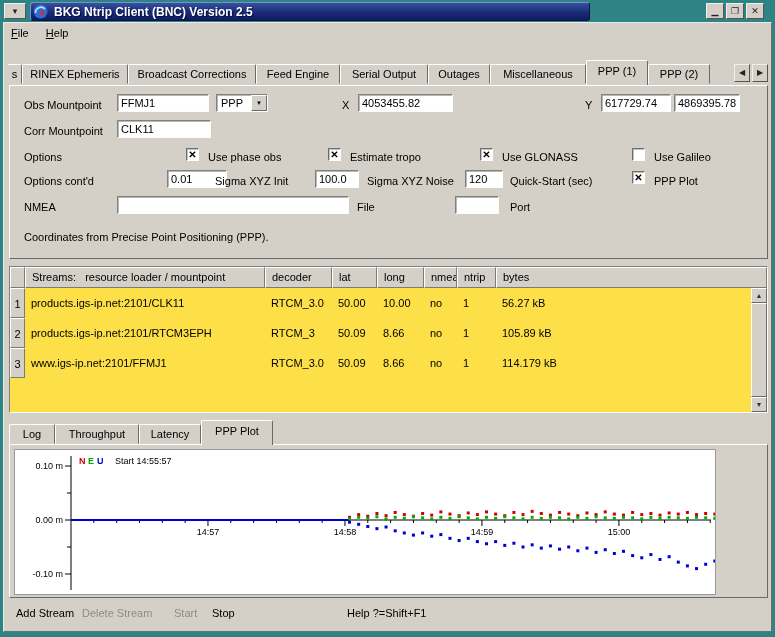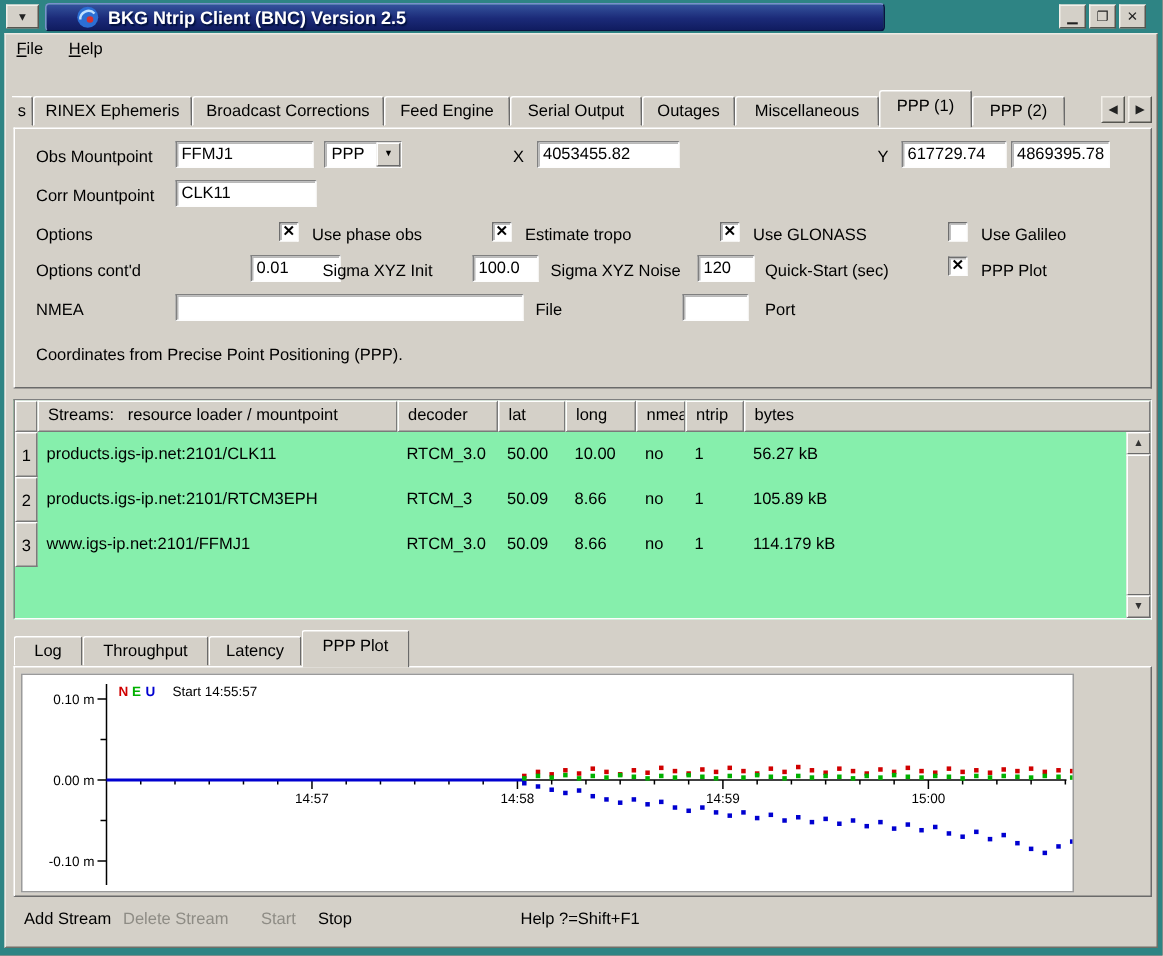--- a/index.html
+++ b/index.html
@@ -2,40 +2,40 @@
 <html><head>
 <meta charset="utf-8">
 <style>
   *{margin:0;padding:0;box-sizing:border-box;}
   body{font-family:"Liberation Sans",sans-serif;background:#555;}
   .screen{position:relative;width:775px;height:637px;background:#2e8484;overflow:hidden;font-size:11px;color:#000;}
   .abs{position:absolute;}
   .lbl{white-space:nowrap;line-height:14px;}
   
   .tb-btn{position:absolute;top:3px;width:18px;height:16px;background:#d4d0c8;border:1px solid;border-color:#f2efe9 #565650 #565650 #f2efe9;text-align:center;line-height:14px;font-size:9px;color:#222;cursor:default;}
-  .title-plaque{position:absolute;left:30px;top:2px;width:560px;height:19px;border-radius:3px;background:linear-gradient(180deg,#34539c 0%,#1b2a78 55%,#101c60 100%);border:1px solid;border-color:#7a90cc #0a1340 #0a1340 #7a90cc;display:flex;align-items:center;padding:0 20px;}
+  .title-plaque{position:absolute;left:30px;top:2px;width:560px;height:19px;border-radius:3px;background:linear-gradient(180deg,#34539c 0%,#1b2a78 55%,#101c60 100%);border:1px solid;border-color:#7a90cc #0a1340 #0a1340 #7a90cc;display:flex;align-items:center;padding:0 2px;}
   .title-text{color:#fff;font-weight:bold;font-size:12px;margin-left:6px;text-shadow:1px 1px 1px #00103a;white-space:nowrap;}
   
   .window-body{position:absolute;left:3px;top:22px;width:769px;height:610px;background:#d4d0c8;border:1px solid;border-color:#eceae4 #6f6f68 #6f6f68 #eceae4;}
   .menubar{position:absolute;left:0;top:0;width:100%;height:22px;}
   .menu-item{display:inline-block;padding:4px 7px 0 7px;height:22px;}
   .menu-item::first-letter{text-decoration:underline;}
   
   .tab{position:absolute;height:20px;top:4px;background:#d4d0c8;border:1px solid;border-color:#fff #6a6a6a #d4d0c8 #fff;border-top-left-radius:2px;border-top-right-radius:2px;text-align:center;line-height:18px;overflow:hidden;white-space:nowrap;z-index:2;}
   .tab.active{top:0;height:25px;line-height:21px;z-index:4;border-bottom:none;}
   .tab.frag{border-left:none;border-top-left-radius:0;}
   .panel-frame{background:#d4d0c8;border:1px solid;border-color:#fff #6a6a6a #6a6a6a #fff;z-index:1;}
   
   .field{position:absolute;height:18px;background:#fff;border:1px solid;border-color:#808080 #fdfdfd #fdfdfd #808080;box-shadow:inset 1px 1px 0 rgba(0,0,0,0.28);font-family:"Liberation Sans",sans-serif;font-size:11px;padding:0 3px;color:#000;}
   .checkbox{position:absolute;width:13px;height:13px;background:#fff;border:1px solid;border-color:#6e6e6e #fdfdfd #fdfdfd #6e6e6e;box-shadow:inset 1px 1px 0 rgba(0,0,0,0.25);font-size:10px;font-weight:bold;line-height:11px;text-align:center;color:#000;}
   .combo{position:absolute;height:18px;background:#fff;border:1px solid;border-color:#808080 #fdfdfd #fdfdfd #808080;box-shadow:inset 1px 1px 0 rgba(0,0,0,0.28);display:flex;}
   .combo-text{flex:1;padding:2px 0 0 4px;}
   .combo-btn{width:16px;background:#d4d0c8;border:1px solid;border-color:#fff #6a6a6a #6a6a6a #fff;text-align:center;font-size:6px;line-height:14px;}
   
-  .streams-table{position:absolute;background:#86efac;border:1px solid;border-color:#808080 #fdfdfd #fdfdfd #808080;}
+  .streams-table{position:absolute;background:#fde047;border:1px solid;border-color:#808080 #fdfdfd #fdfdfd #808080;}
   .thead{display:flex;height:21px;}
   .th{background:#d4d0c8;border:1px solid;border-color:#fff #7a7a7a #7a7a7a #fff;padding:3px 6px 0 6px;white-space:pre;overflow:hidden;flex:none;}
   .trow{display:flex;height:30px;}
   .td{flex:none;padding:9px 6px 0 6px;white-space:nowrap;overflow:hidden;}
   .td.num,.th.num{background:#d4d0c8;border:1px solid;border-color:#fff #7a7a7a #7a7a7a #fff;text-align:center;padding:9px 0 0 0;}
   .th.num{padding:0;}
   .vscroll{position:absolute;right:0;top:21px;bottom:0;width:16px;background:#eceae3;}
   .scroll-btn{position:absolute;left:0;width:16px;height:15px;background:#d4d0c8;border:1px solid;border-color:#fff #6a6a6a #6a6a6a #fff;font-size:7px;text-align:center;line-height:13px;color:#333;}
   .scroll-thumb{position:absolute;left:0;top:15px;bottom:15px;width:16px;background:#d4d0c8;border:1px solid;border-color:#fff #6a6a6a #6a6a6a #fff;}
   

